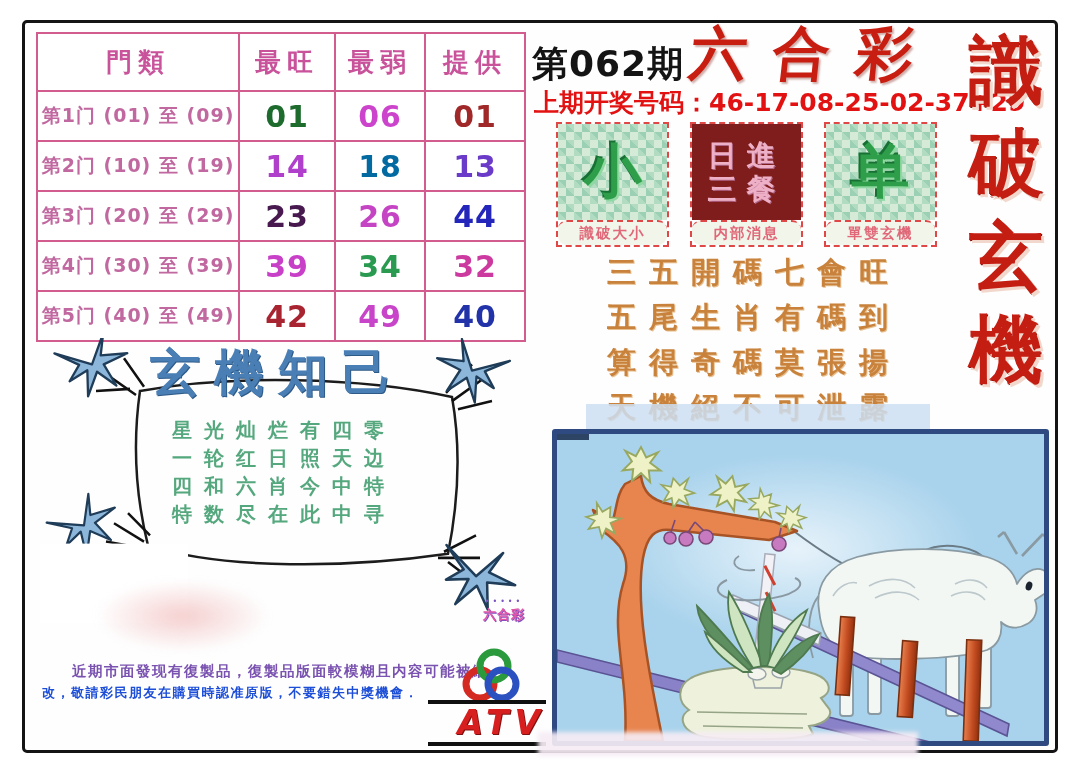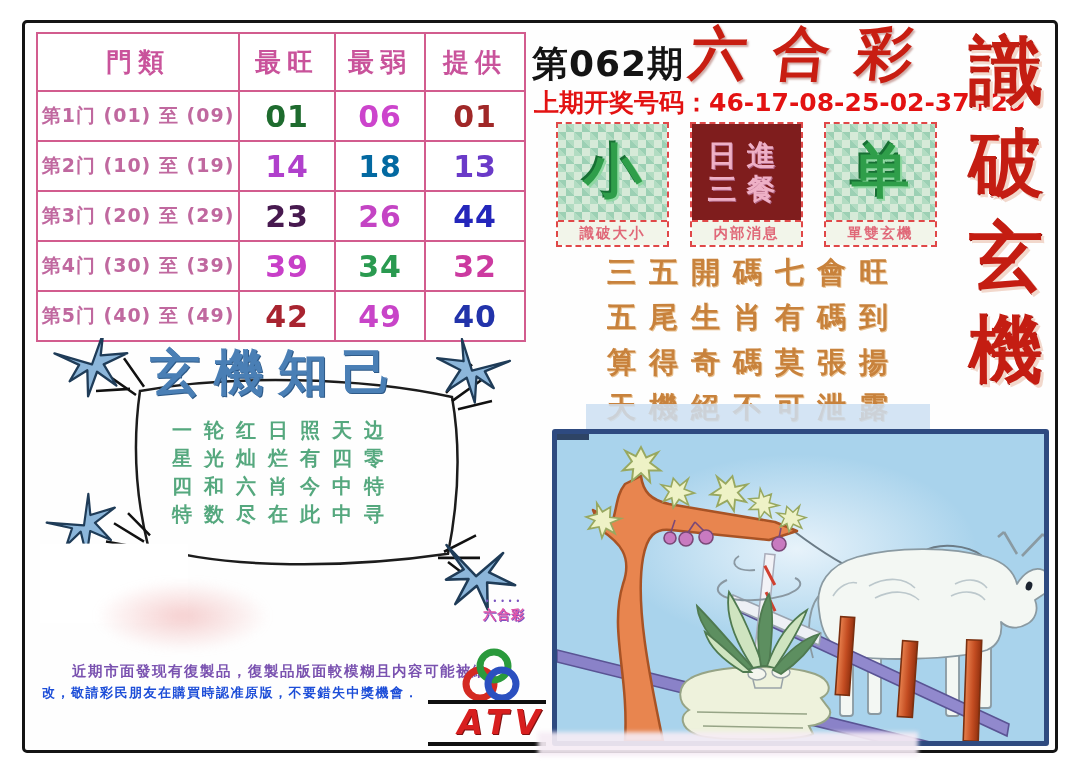--- a/index.html
+++ b/index.html
@@ -38,21 +38,21 @@
   .brand{position:absolute;left:690px;top:16px;font-size:57px;font-weight:bold;color:#c81e12;letter-spacing:26px;transform:skewX(-6deg);text-shadow:2px 2px 2px rgba(120,20,10,0.35);white-space:nowrap;}
   .lastdraw{position:absolute;left:534px;top:86px;font-size:25px;font-weight:bold;color:#e31212;white-space:nowrap;}
 
   .tip-row{position:absolute;left:556px;top:122px;display:flex;gap:21px;}
   .tbox{width:109px;border:2.5px dashed #e04848;background:#fff;box-sizing:content-box;}
   .tbox-img{height:96px;display:flex;align-items:center;justify-content:center;overflow:hidden;}
   .tbox.mosaic .tbox-img{background-color:#d6ead8;background-image:linear-gradient(45deg,#b2dcc2 25%,transparent 25%,transparent 75%,#b2dcc2 75%),linear-gradient(45deg,#9cd0b4 25%,transparent 25%,transparent 75%,#9cd0b4 75%);background-size:16px 16px;background-position:0 0,8px 8px;}
   .tbox.blue .tbox-img{background:#7f1d1d;}
   .tbox.mosaic .glyph{font-size:58px;font-weight:bold;color:#2f9e4a;text-shadow:2px 2px 0 #8fd8a2,-2px -2px 0 #177034;}
   .tbox.blue .glyph{font-size:29px;font-weight:bold;color:#eeb0c6;line-height:34px;width:80px;letter-spacing:10px;text-align:center;text-shadow:1px 1px 0 #b06888;}
-  .tbox-cap{height:23px;line-height:23px;border-top:2.5px dashed #e04848;background:#f2f5ea;color:#e06878;font-size:14.5px;font-weight:bold;text-align:center;letter-spacing:2px;}
+  .tbox-cap{height:23px;line-height:23px;border-top:2.5px dashed #e04848;background:#f2f5ea;color:#e06878;font-size:14.5px;font-weight:bold;text-align:center;letter-spacing:2px;border-radius:9px;}
 
   .rpoem{position:absolute;left:558px;top:250px;width:392px;text-align:center;}
   .rpoem div{font-size:29px;font-weight:bold;color:#c8823c;letter-spacing:13px;line-height:45px;white-space:nowrap;text-shadow:1px 1px 0 #e8c090;}
 
   .vtitle{position:absolute;left:958px;top:24px;width:96px;}
   .vtitle div{height:93px;font-size:74px;font-weight:bold;color:#c41d12;text-align:center;line-height:93px;text-shadow:3px 3px 0 #f2d8cc,1px 1px 0 #8a1008;}
 
   
   .bluestrip{position:absolute;left:586px;top:404px;width:344px;height:27px;background:#cddff2;opacity:.85;}
   .panel{position:absolute;left:552px;top:429px;width:497px;height:317px;border:5px solid #2e4a80;border-radius:3px;box-sizing:border-box;background:#a9d3ec;overflow:hidden;}
@@ -127,22 +127,22 @@
     <g fill="#8cb6da" stroke="#1f3c58" stroke-width="2" stroke-linejoin="round">
       <use href="#bird" transform="translate(52,26) rotate(-12) scale(1.15)"></use>
       <use href="#bird" transform="translate(432,32) rotate(14) scale(-1.15,1.15)"></use>
       <use href="#bird" transform="translate(44,184) rotate(-24) scale(1.1)"></use>
       <use href="#bird" transform="translate(436,234) rotate(18) scale(1.25)"></use>
     </g>
     <rect x="0" y="202" width="148" height="78" fill="#ffffff"></rect>
   </svg>
   <div class="banner-title">玄機知己</div>
   <div class="banner-poem">
+    <div>星光灿烂有四零</div>
     <div>一轮红日照天边</div>
-    <div>星光灿烂有四零</div>
     <div>四和六肖今中特</div>
     <div>特数尽在此中寻</div>
   </div>
   <div class="smudge"></div>
 
   <div class="disc1">近期市面發现有復製品，復製品版面較模糊且内容可能被繪</div>
   <div class="disc2">改，敬請彩民朋友在購買時認准原版，不要錯失中獎機會．</div>
 
   <div class="badge">
     <div class="badge-dots">•••••</div>

